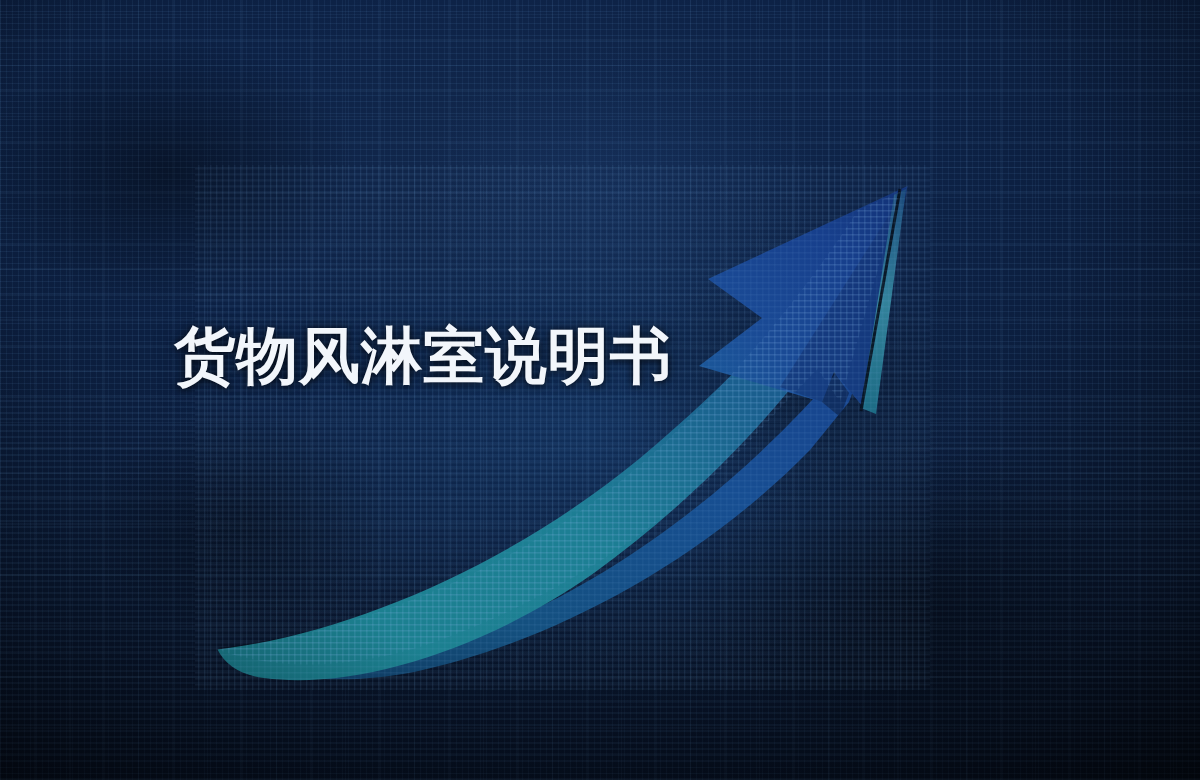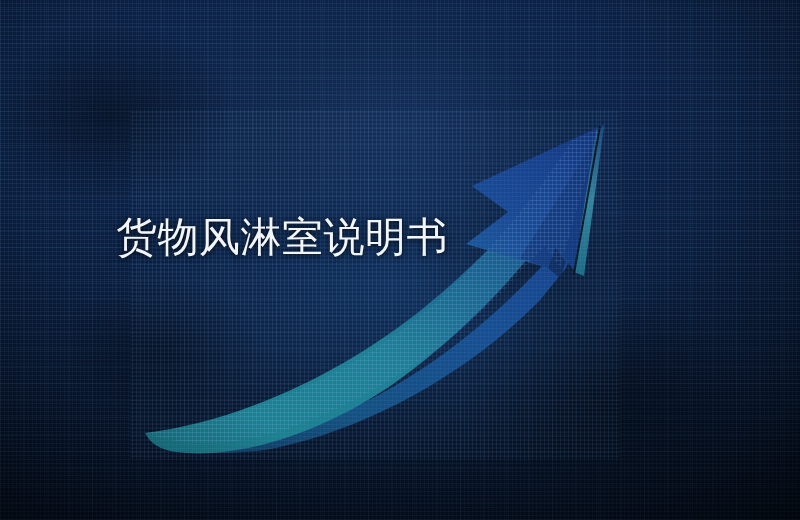--- a/index.html
+++ b/index.html
@@ -102,21 +102,21 @@
 
   
   .headline {
     position: absolute;
     left: 116px;
     top: 212px;
     margin: 0;
     font-size: 41px;
     line-height: 50px;
     letter-spacing: 0.5px;
-    font-weight: 400;
+    font-weight: 700;
     color: #f2f6fb;
     white-space: nowrap;
     text-shadow: 0 1px 5px rgba(0,0,0,0.75), 0 0 14px rgba(8,20,40,0.6);
   }
 </style>
 </head>
 <body>
 
 <div class="banner">
 

